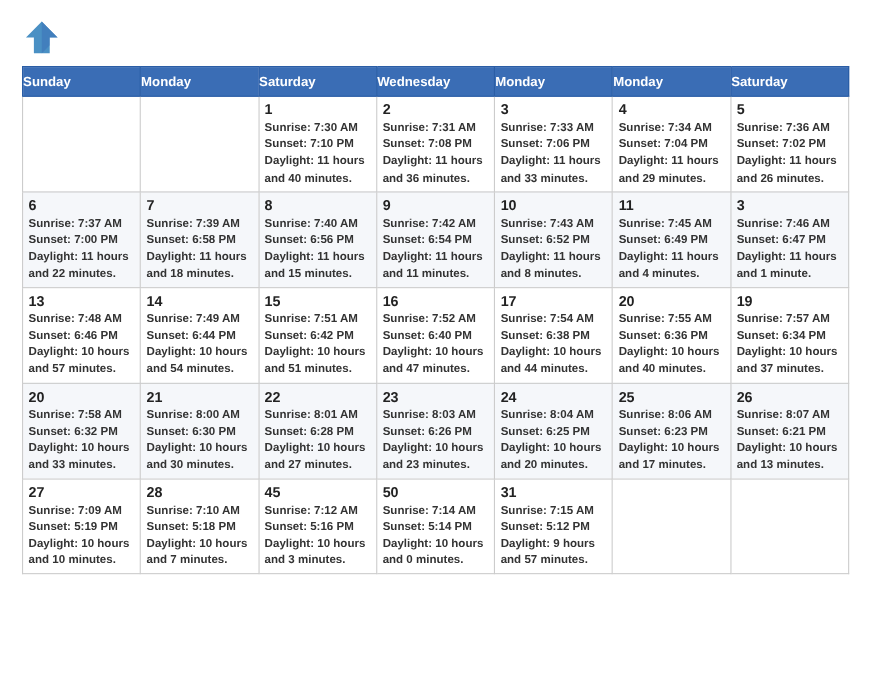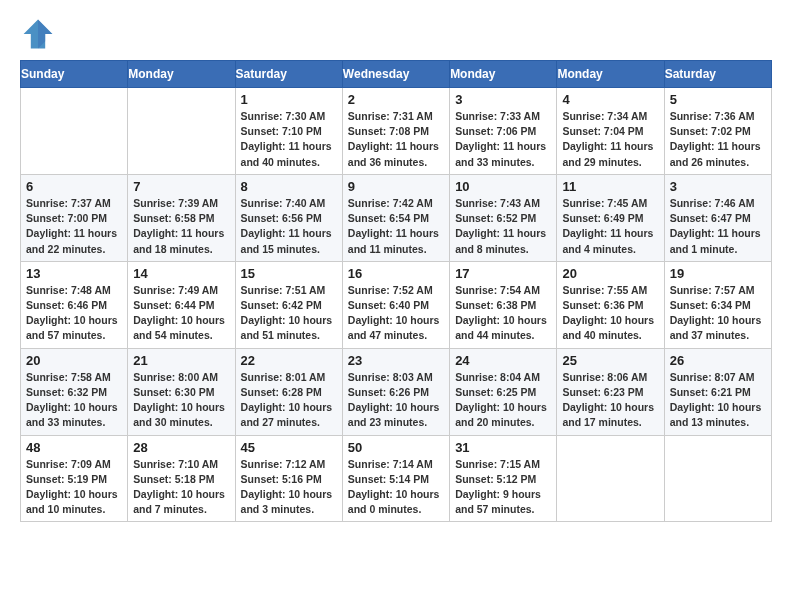--- a/index.html
+++ b/index.html
@@ -236,21 +236,21 @@
             <span class="day-num">25</span>
             <div class="day-info">Sunrise: 8:06 AM<br>Sunset: 6:23 PM<br>Daylight: 10 hours and 17 minutes.</div>
           </td>
           <td>
             <span class="day-num">26</span>
             <div class="day-info">Sunrise: 8:07 AM<br>Sunset: 6:21 PM<br>Daylight: 10 hours and 13 minutes.</div>
           </td>
         </tr>
         <tr>
           <td>
-            <span class="day-num">48</span>
+            <span class="day-num">27</span>
             <div class="day-info">Sunrise: 7:09 AM<br>Sunset: 5:19 PM<br>Daylight: 10 hours and 10 minutes.</div>
           </td>
           <td>
             <span class="day-num">28</span>
             <div class="day-info">Sunrise: 7:10 AM<br>Sunset: 5:18 PM<br>Daylight: 10 hours and 7 minutes.</div>
           </td>
           <td>
             <span class="day-num">45</span>
             <div class="day-info">Sunrise: 7:12 AM<br>Sunset: 5:16 PM<br>Daylight: 10 hours and 3 minutes.</div>
           </td>

